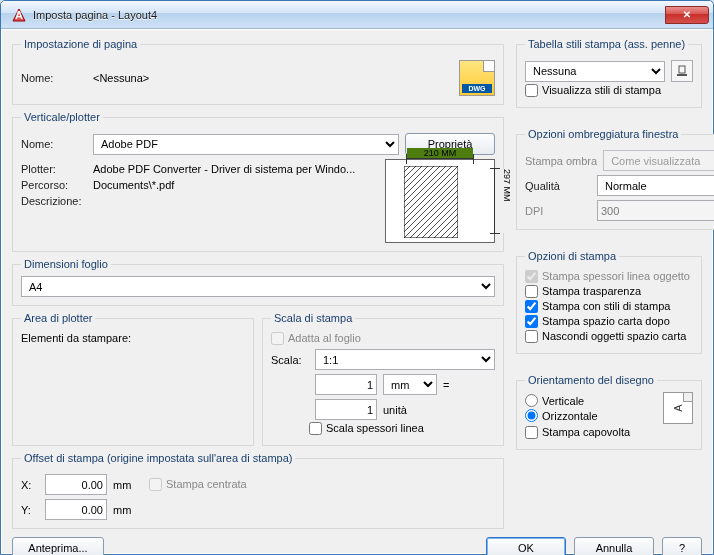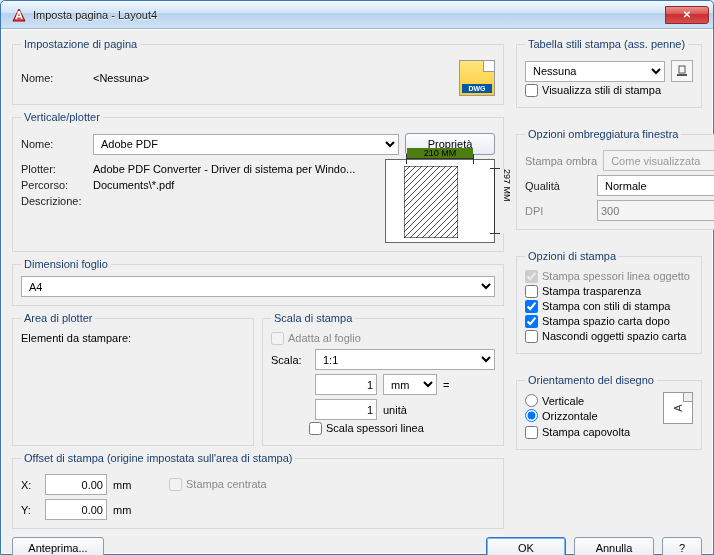--- a/index.html
+++ b/index.html
@@ -159,21 +159,21 @@
               </label>
           </fieldset>
         </div>
 
         <fieldset>
           <legend>Offset di stampa (origine impostata sull'area di stampa)</legend>
           <div class="row">
             <span style="min-width:18px">X:</span>
             <input type="text" class="smallinp" value="0.00" style="">
             <span style="min-width:30px">mm</span>
-            <label class="cb disabled" style="margin-left:20px">
+            <label class="cb disabled" style="">
                 <input type="checkbox" disabled="" style="">
                 <span>Stampa centrata</span>
               </label>
           </div>
           <div class="row">
             <span style="min-width:18px">Y:</span>
             <input type="text" class="smallinp" value="0.00" style="">
             <span>mm</span>
           </div>
         </fieldset>

